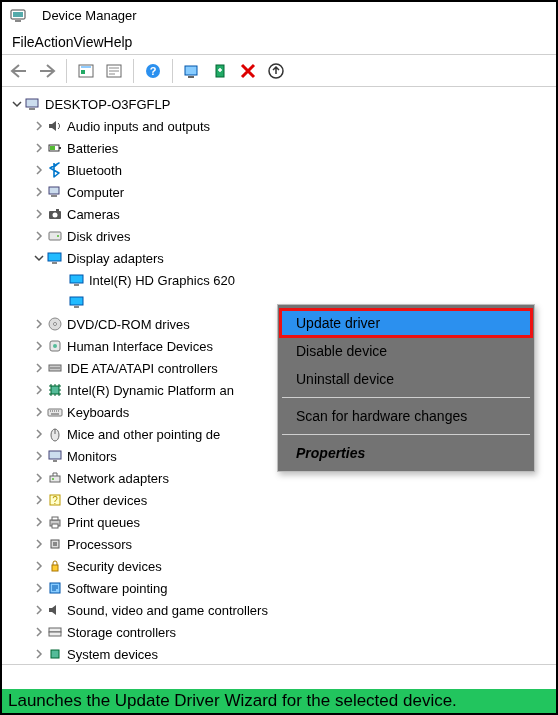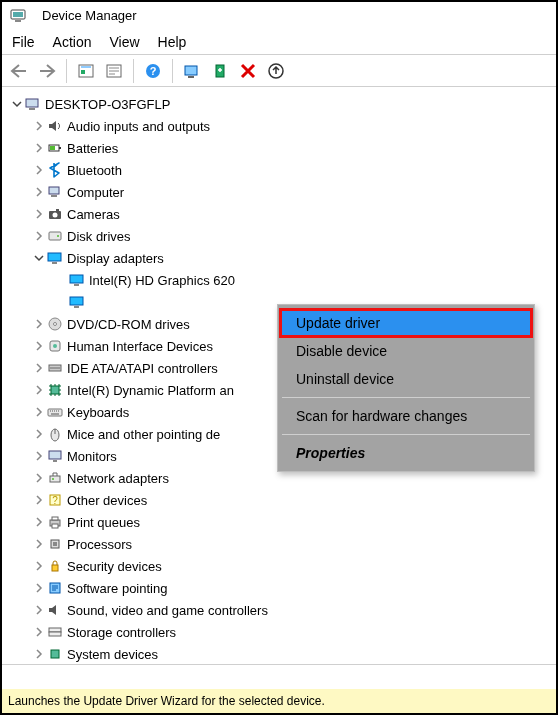--- a/index.html
+++ b/index.html
@@ -19,21 +19,20 @@
     display: flex;
     align-items: center;
     gap: 16px;
     padding: 4px 8px;
     height: 28px;
     font-size: 13px;
   }
   .titlebar .app-icon svg { display:block; }
   .menubar {
     display: flex;
-    gap: 18px;
     padding: 4px 10px;
     font-size: 14px;
   }
   .menubar span { cursor: default; }
   .toolbar {
     display: flex;
     align-items: center;
     height: 34px;
     border-top: 1px solid #cfcfcf;
     border-bottom: 1px solid #cfcfcf;
@@ -72,21 +71,21 @@
     background:#2b90ef;
     color:#000;
   }
   .children { padding-left: 22px; }
   .root-children { padding-left: 22px; }
   .context-menu {
     position: absolute;
     left: 275px;
     top: 217px;
     width: 258px;
-    background: #a3a3a3;
+    background: #737373;
     border: 1px solid #bcbcbc;
     box-shadow: 2px 3px 6px rgba(0,0,0,.25);
     padding: 4px 2px;
     z-index: 10;
   }
   .cm-item {
     padding: 6px 16px;
     font-size: 14px;
     cursor: default;
   }
@@ -94,22 +93,22 @@
     background:#2b90ef;
     outline: 3px solid #e11;
     outline-offset: -2px;
   }
   .cm-sep { height:1px; background:#cfcfcf; margin:4px 2px; }
   .cm-item.bold { font-weight:700;font-style:italic; }
   .statusbar {
     height: 24px;
     display:flex; align-items:center;
     padding: 0 6px;
-    font-size: 12px;
-    background:#fef9c3;
+    font-size: 17px;
+    background:#22c55e;
     margin-top:24px;
   }
 </style>
 </head>
 <body>
 
 <div class="titlebar">
   <span class="app-icon">
     <svg width="16" height="16" viewBox="0 0 16 16">
       <rect x="1" y="2" width="14" height="9" rx="1" fill="#fff" stroke="#444"></rect>

